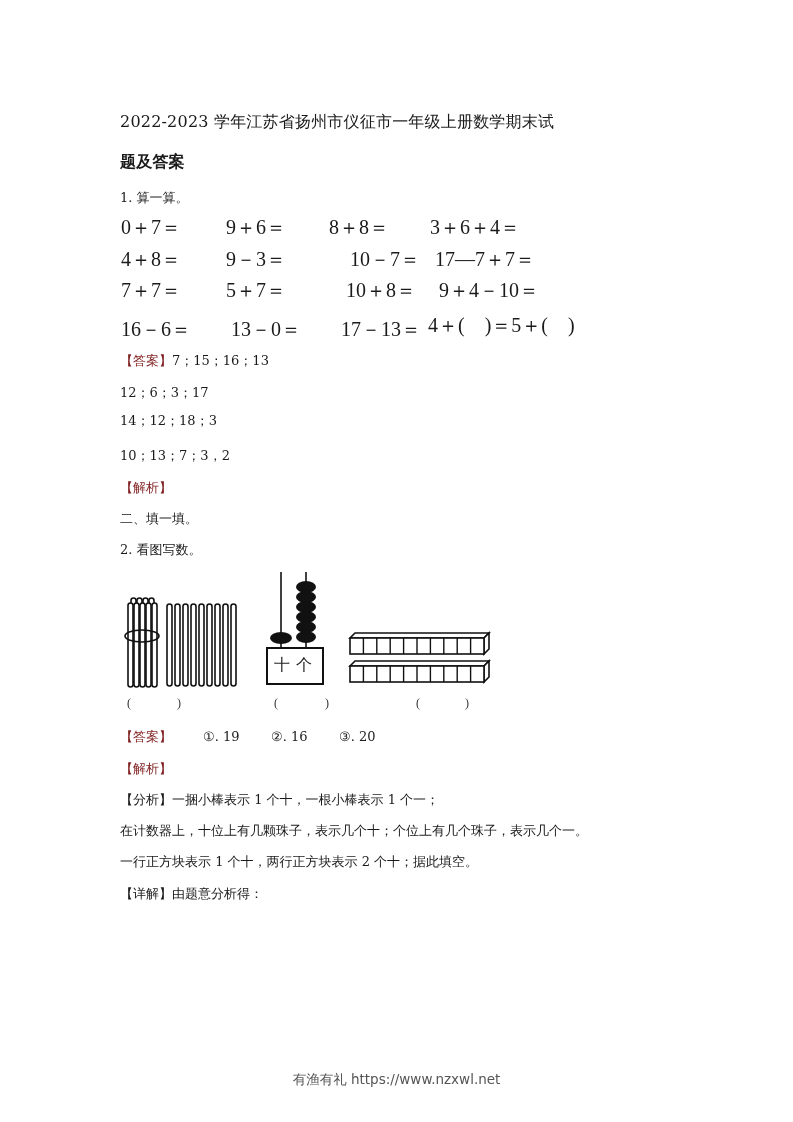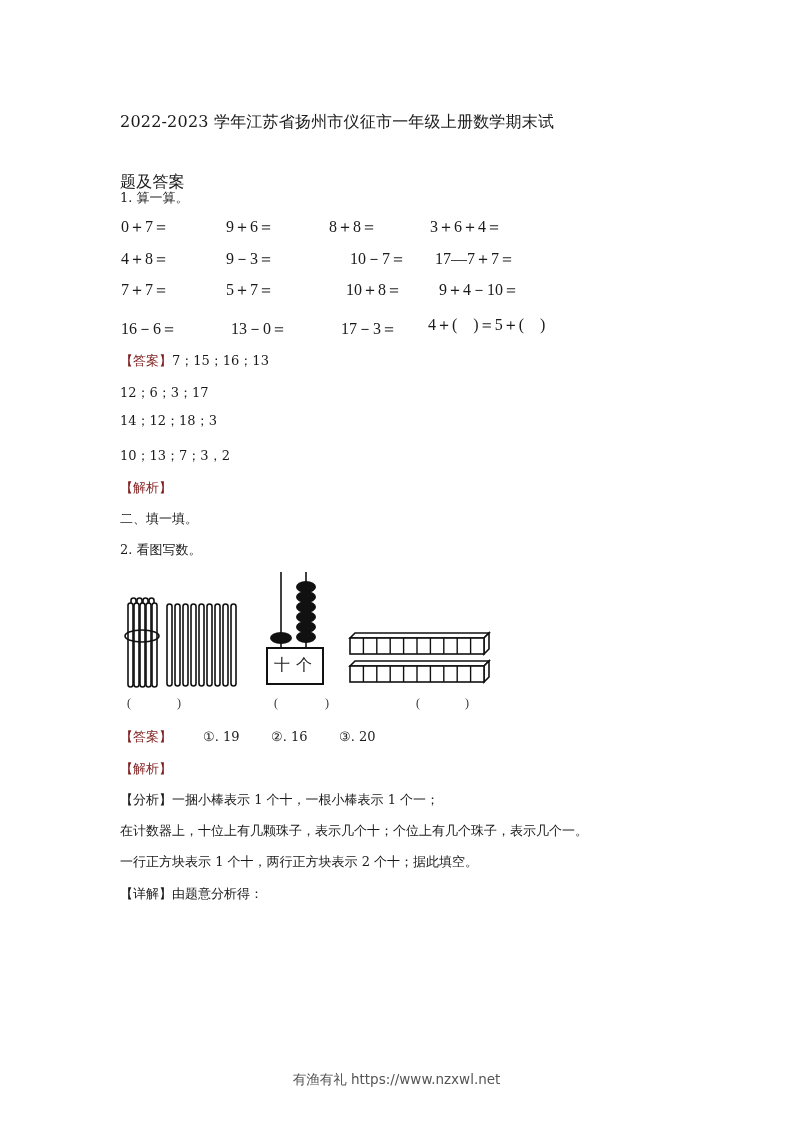--- a/index.html
+++ b/index.html
@@ -1,31 +1,31 @@
 <!DOCTYPE html>
 <html><head>
 <meta charset="utf-8">
 <style>
   html,body{margin:0;padding:0;background:#fff;}
   body{width:793px;height:1122px;position:relative;overflow:hidden;font-family:"DejaVu Serif","Liberation Serif",serif;color:#1a1a1a;}
   .abs{position:absolute;}
   .title{left:120px;top:102px;font-size:16px;line-height:40px;letter-spacing:0.2px;font-family:"DejaVu Serif",serif;}
   .t13{font-size:13px;line-height:16px;}
-  .eq{font-family:"Liberation Serif",serif;font-size:16px;line-height:18px;}
+  .eq{font-family:"Liberation Serif",serif;font-size:20px;line-height:18px;}
   .tag{color:#7f1d1d;}
   .foot{left:0;width:793px;top:1071px;text-align:center;font-family:"DejaVu Sans",sans-serif;font-size:13.5px;color:#555;}
   .paren{font-family:"Liberation Serif",serif;font-size:12px;color:#333;}
   svg{position:absolute;overflow:visible;}
 </style>
 </head>
 <body>
 
 <div class="abs title">
   <div>2022-2023 学年江苏省扬州市仪征市一年级上册数学期末试</div>
-  <div style="margin-top:20px;">题及答案</div>
+  <div style="margin-top:0;font-weight:bold;">题及答案</div>
 </div>
 
 <div class="abs t13" style="left:120px;top:190px;">1. 算一算。</div>
 
 <div class="abs eq" style="left:121px;top:218px;">0＋7＝</div>
 <div class="abs eq" style="left:226px;top:218px;">9＋6＝</div>
 <div class="abs eq" style="left:329px;top:218px;">8＋8＝</div>
 <div class="abs eq" style="left:430px;top:218px;">3＋6＋4＝</div>
 
 <div class="abs eq" style="left:121px;top:250px;">4＋8＝</div>
@@ -33,21 +33,21 @@
 <div class="abs eq" style="left:326px;top:250px;margin-left:24px;">10－7＝</div>
 <div class="abs eq" style="left:435px;top:250px;">17—7＋7＝</div>
 
 <div class="abs eq" style="left:121px;top:281px;">7＋7＝</div>
 <div class="abs eq" style="left:226px;top:281px;">5＋7＝</div>
 <div class="abs eq" style="left:346px;top:281px;">10＋8＝</div>
 <div class="abs eq" style="left:439px;top:281px;">9＋4－10＝</div>
 
 <div class="abs eq" style="left:121px;top:320px;">16－6＝</div>
 <div class="abs eq" style="left:231px;top:320px;">13－0＝</div>
-<div class="abs eq" style="left:341px;top:320px;">17－3＝</div>
+<div class="abs eq" style="left:341px;top:320px;">17－13＝</div>
 <div class="abs eq" style="left:428px;top:316px;">4＋(　)＝5＋(　)</div>
 
 <div class="abs t13" style="left:120px;top:353px;">
   <span class="tag">【答案】</span><span>7；15；16；13</span>
 </div>
 <div class="abs t13" style="left:120px;top:385px;">12；6；3；17</div>
 <div class="abs t13" style="left:120px;top:413px;">14；12；18；3</div>
 <div class="abs t13" style="left:120px;top:448px;">10；13；7；3，2</div>
 <div class="abs t13 tag" style="left:120px;top:480px;">【解析】</div>
 

